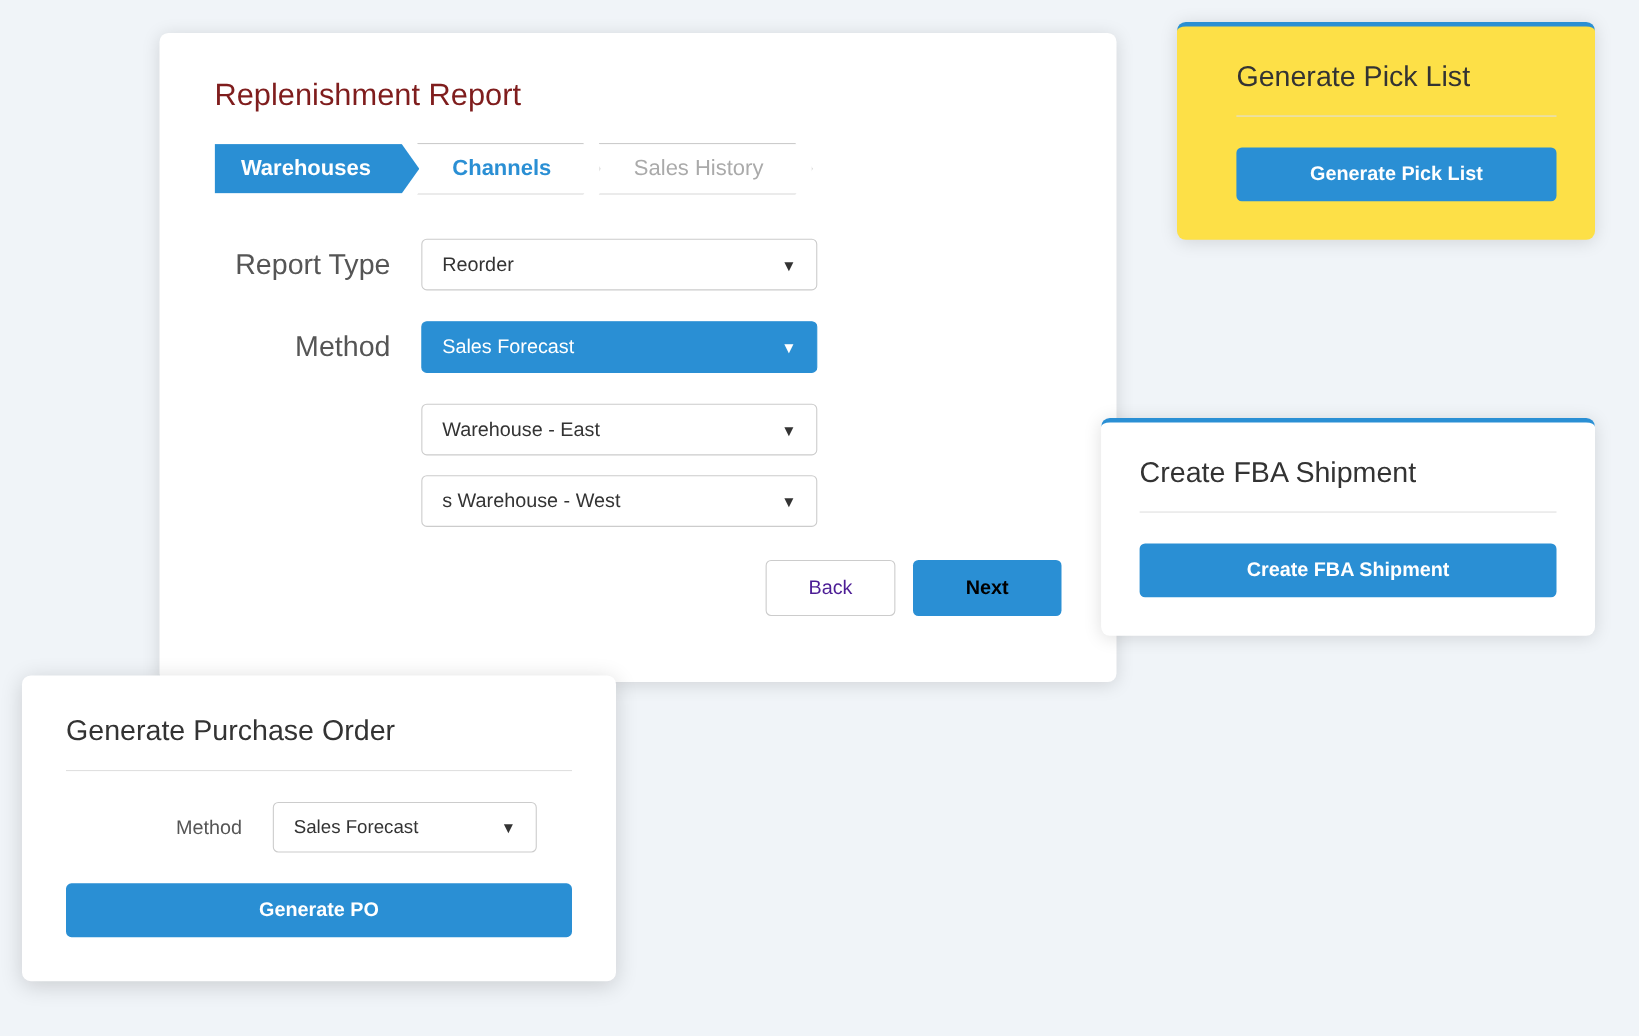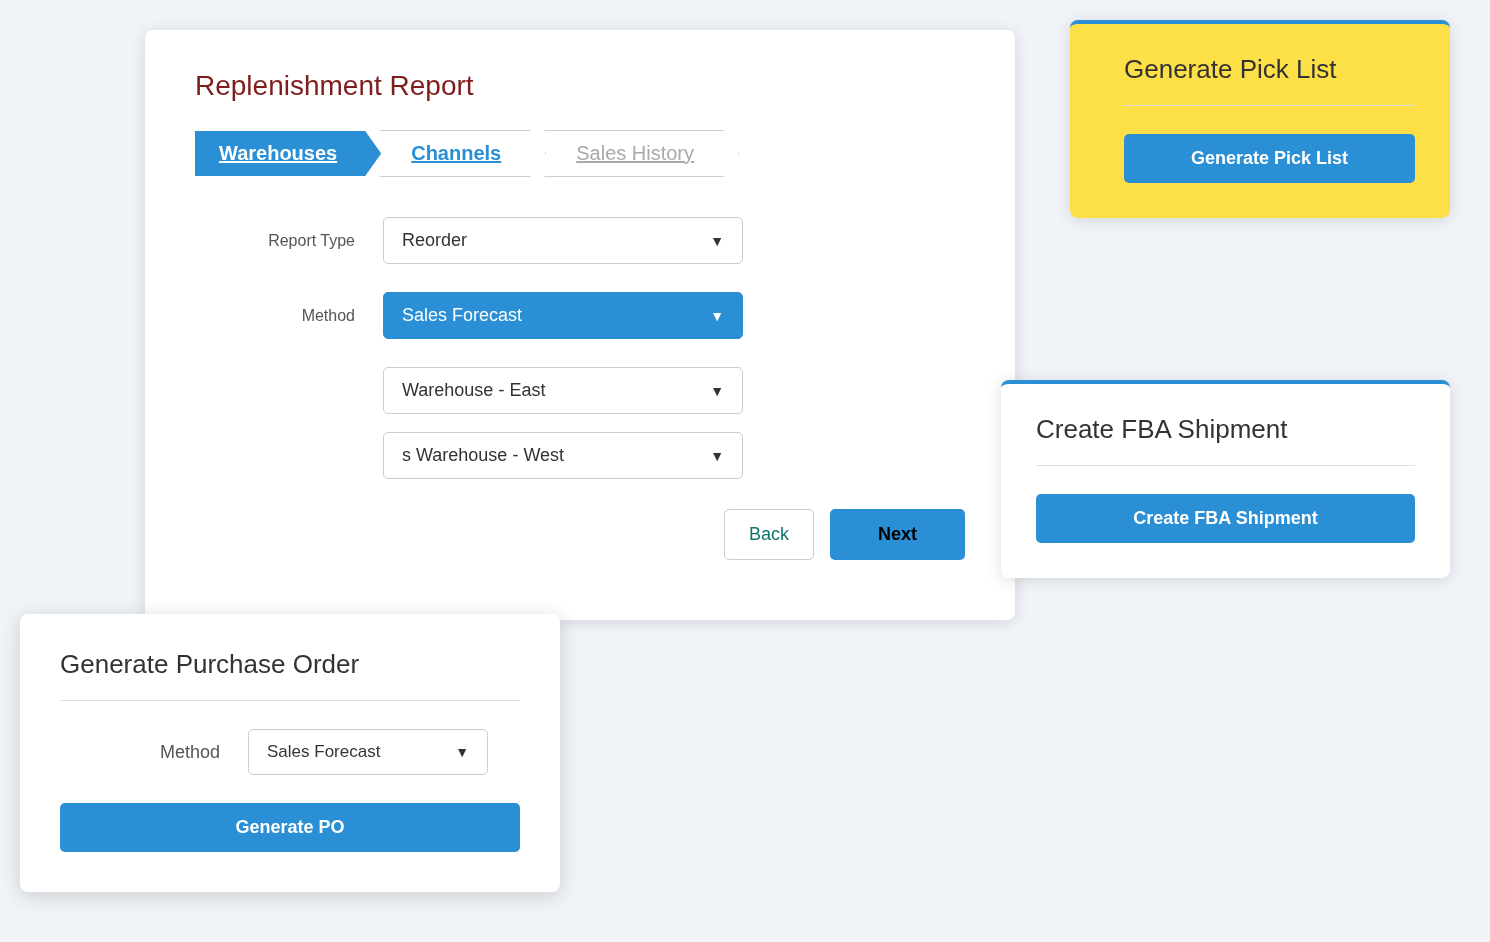--- a/index.html
+++ b/index.html
@@ -33,21 +33,21 @@
     }
 
     
     .form-row {
       display: flex;
       align-items: center;
       margin-bottom: 28px;
     }
 
     .form-label {
-      font-size: 16px;
+      font-size: 26px;
       color: #555;
       min-width: 160px;
       text-align: right;
       margin-right: 28px;
     }
 
     .form-select {
       border: 1.5px solid #ccc;
       border-radius: 5px;
       padding: 12px 18px;
@@ -76,23 +76,23 @@
     .nav-buttons {
       display: flex;
       justify-content: flex-end;
       gap: 16px;
       margin-top: 30px;
     }
 
     .btn-back {
       border: 1.5px solid #ccc;
       background: #fff;
-      color: #0f766e;
-      border-radius: 5px;
-      padding: 14px 24px;
+      color: #4c1d95;
+      border-radius: 5px;
+      padding: 14px 38px;
       font-size: 18px;
       cursor: pointer;
     }
 
     .btn-next {
       background: #2a8fd4;
       color: #000000;
       border: none;
       border-radius: 5px;
       padding: 14px 48px;
@@ -197,21 +197,20 @@
       position: relative;
     }
 
     .step-box {
       padding: 11px 28px 11px 36px;
       font-size: 20px;
       font-weight: 600;
       position: relative;
       display: flex;
       align-items: flex-end;
-      text-decoration: underline;
     }
 
     .step-box.warehouses {
       background: #2a8fd4;
       color: #fff;
       clip-path: polygon(0 0, calc(100% - 16px) 0, 100% 50%, calc(100% - 16px) 100%, 0 100%);
       padding-right: 44px;
       padding-left: 24px;
       z-index: 3;
     }

